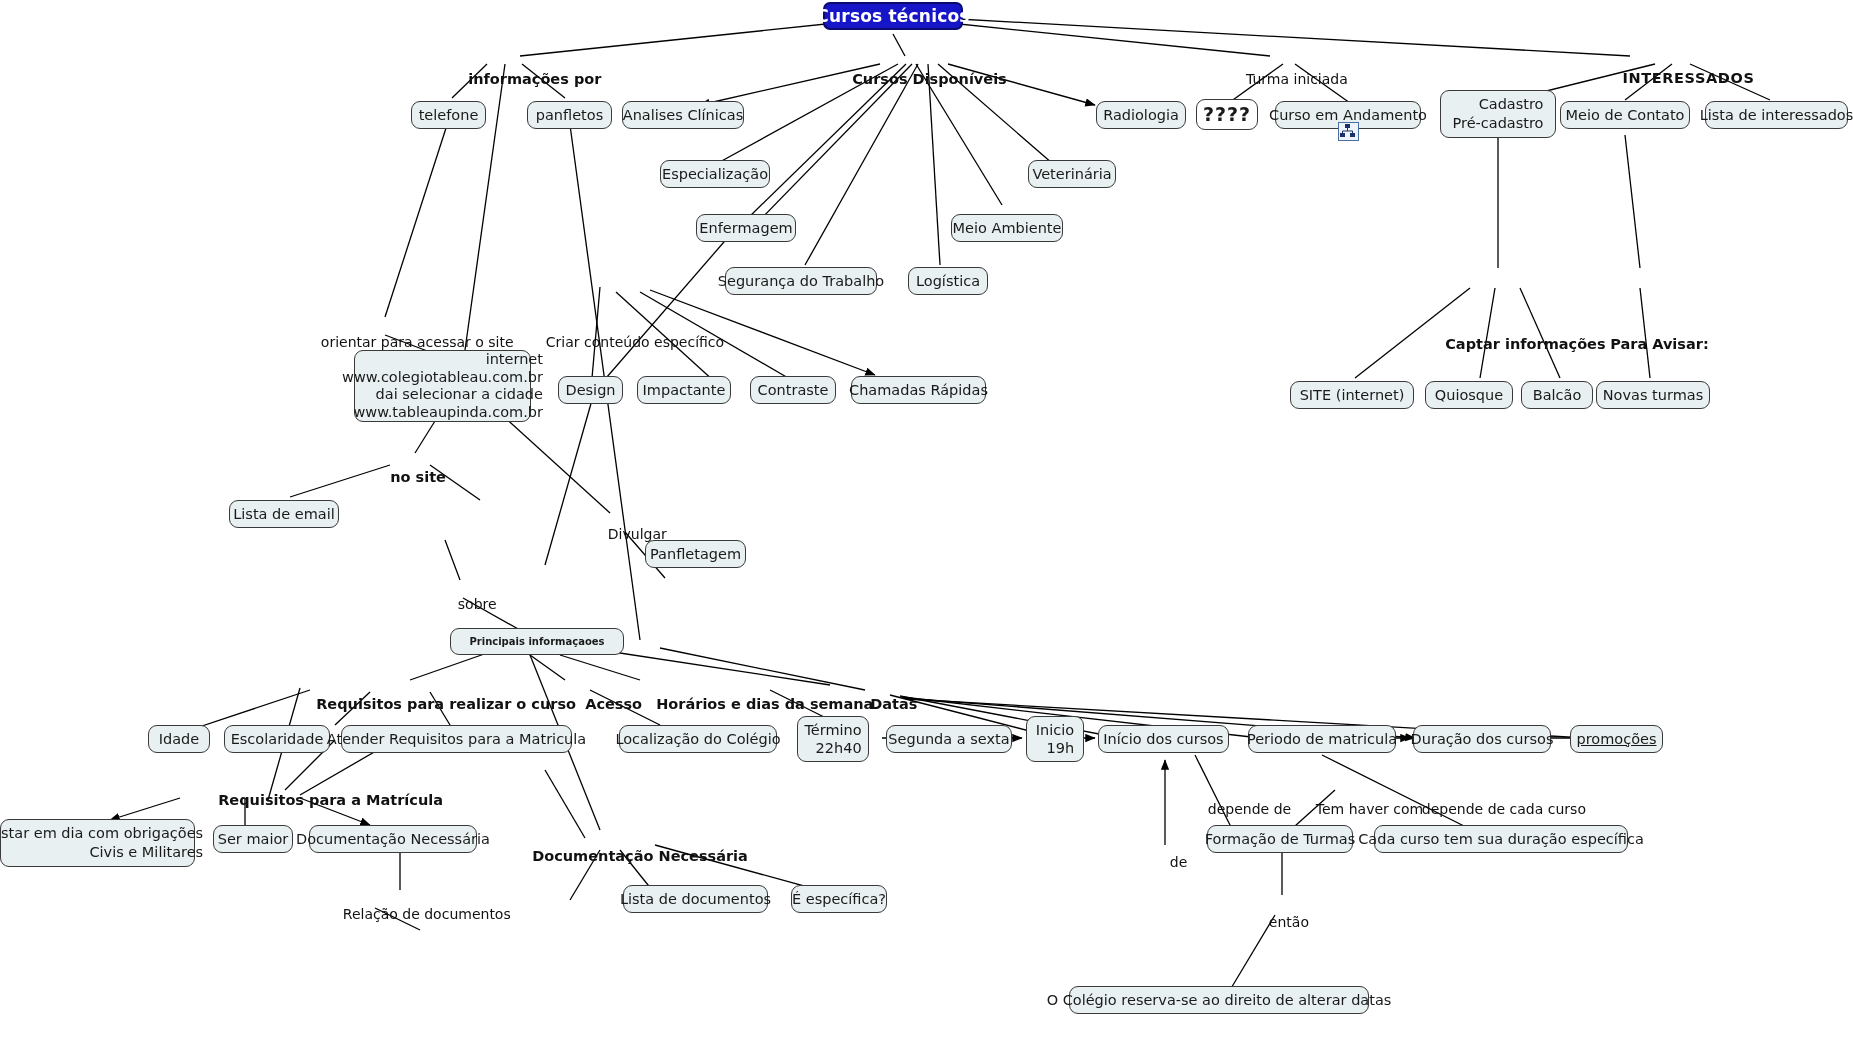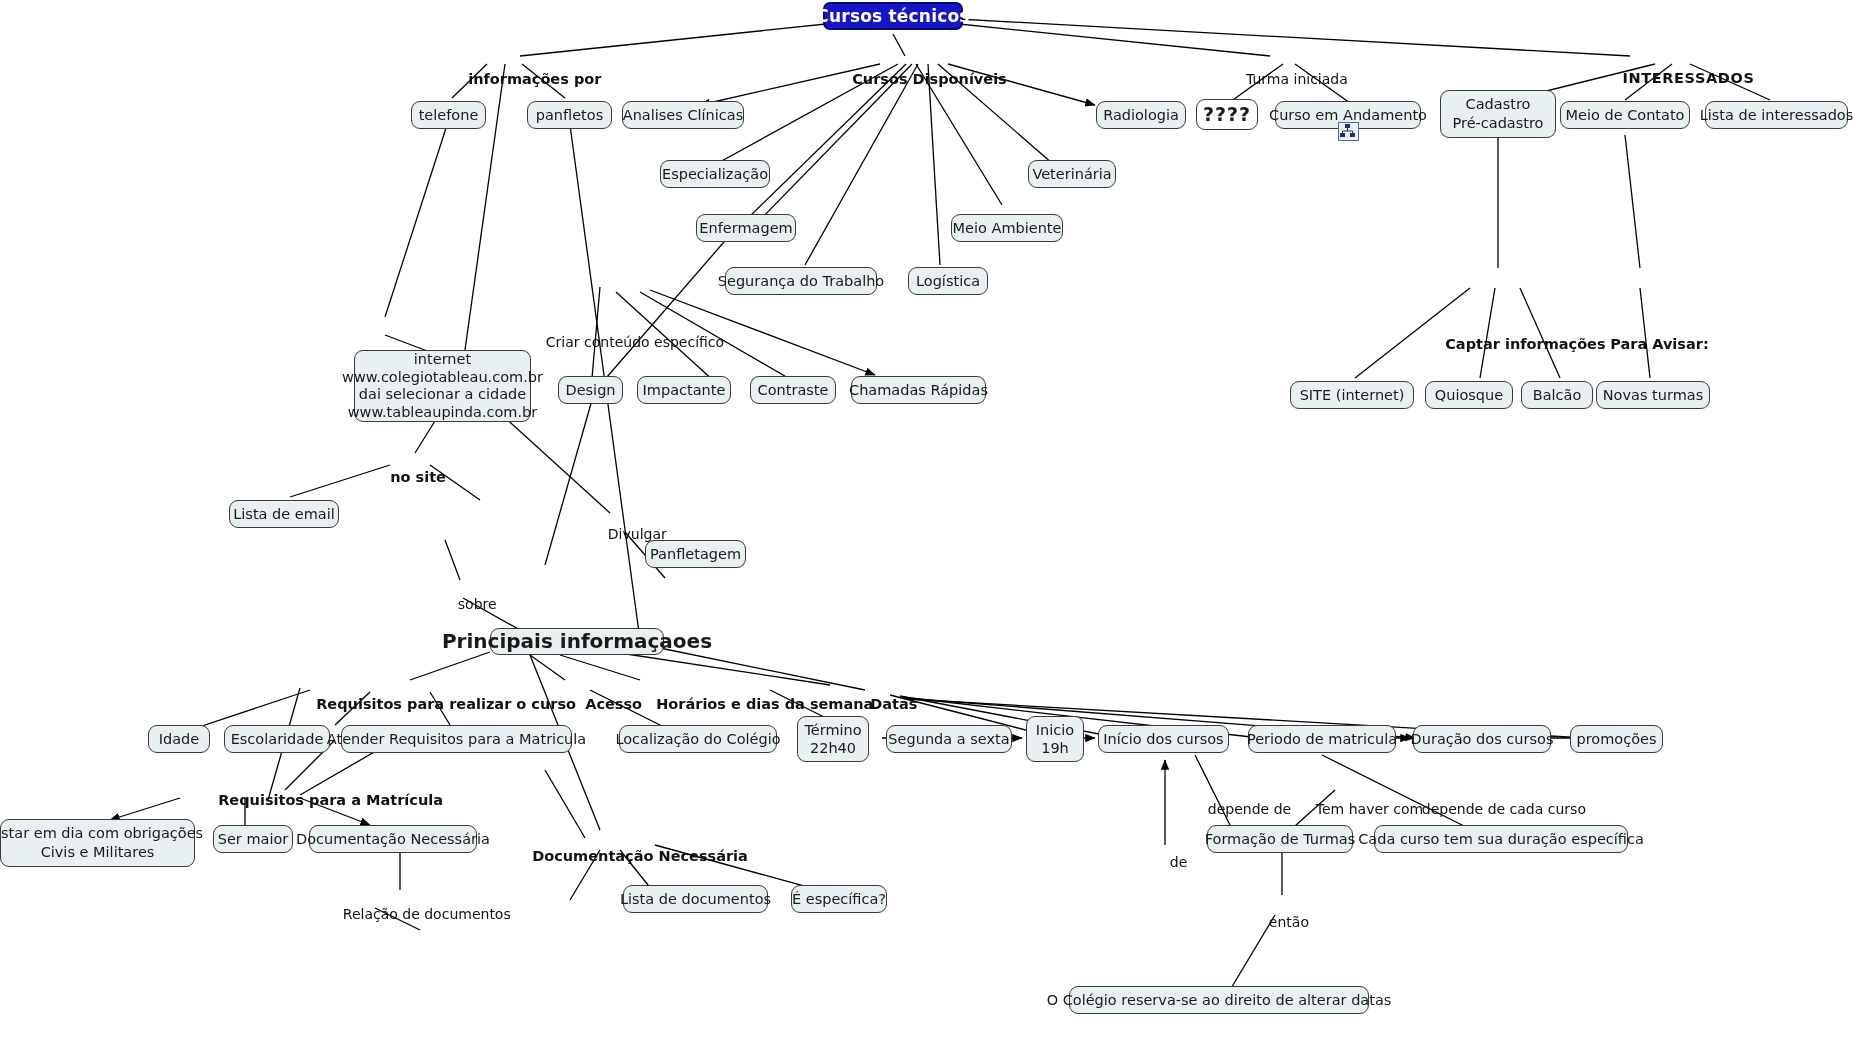--- a/index.html
+++ b/index.html
@@ -30,21 +30,21 @@
   .node {
     position: absolute;
     box-sizing: border-box;
     border: 1px solid #3a3a3a;
     border-radius: 9px;
     background: #e8f0f2;
     color: #1a1a1a;
     font-size: 14.5px;
     line-height: 17px;
     padding: 4px 9px;
-    text-align: center;
+    text-align: right;
     white-space: pre;
     display: flex;
     align-items: center;
     justify-content: center;
     box-shadow: 0 0 0 0 rgba(0,0,0,0);
   }
   .node.left-align {
     text-align: left;
     justify-content: flex-start;
     white-space: pre;
@@ -59,22 +59,21 @@
     letter-spacing: 0.2px;
   }
   .node.plain {
     background: #ffffff;
     font-weight: bold;
     font-size: 19px;
     letter-spacing: 1px;
   }
   .node.bold-label {
     font-weight: bold;
-    font-size: 20px;
-    margin-left: 40px;
+    font-size: 10px;
   }
   .linklabel {
     position: absolute;
     font-size: 14px;
     line-height: 16px;
     color: #111111;
     white-space: pre;
     background: transparent;
     text-align: center;
   }
@@ -311,20 +310,23 @@
   <div class="node" style="left:1425px; top:381px; width:88px; height:28px;">
     <span>Quiosque</span>
   </div>
   <div class="node" style="left:1521px; top:381px; width:72px; height:28px;">
     <span>Balcão</span>
   </div>
   <div class="node" style="left:1596px; top:381px; width:114px; height:28px;">
     <span>Novas turmas</span>
   </div>
 
+  <div class="linklabel" style="left:303px; top:318px; width:175px;">
+    <span>orientar para acessar o site</span>
+  </div>
   <div class="linklabel" style="left:528px; top:318px; width:160px;">
     <span>Criar conteúdo específico</span>
   </div>
 
   <div class="node" style="left:354px; top:350px; width:177px; height:72px; line-height:17.5px;">
     <span>internet
 www.colegiotableau.com.br
 dai selecionar a cidade
 www.tableaupinda.com.br</span>
   </div>
@@ -403,21 +405,21 @@
   </div>
   <div class="node" style="left:1098px; top:725px; width:131px; height:28px;">
     <span>Início dos cursos</span>
   </div>
   <div class="node" style="left:1248px; top:725px; width:148px; height:28px;">
     <span>Periodo de matricula</span>
   </div>
   <div class="node" style="left:1413px; top:725px; width:138px; height:28px;">
     <span>Duração dos cursos</span>
   </div>
-  <div class="node" style="left:1570px; top:725px; width:93px; height:28px;">
+  <div class="node" style="left:1570px; top:725px; width:93px; height:28px;text-decoration:underline;">
     <span>promoções</span>
   </div>
 
   <div class="linklabel bold" style="left:198px; top:776px; width:186px;">
     <span>Requisitos para a Matrícula</span>
   </div>
 
   <div class="node" style="left:0px; top:819px; width:195px; height:48px; line-height:19px;">
     <span>Estar em dia com obrigações
 Civis e Militares</span>

